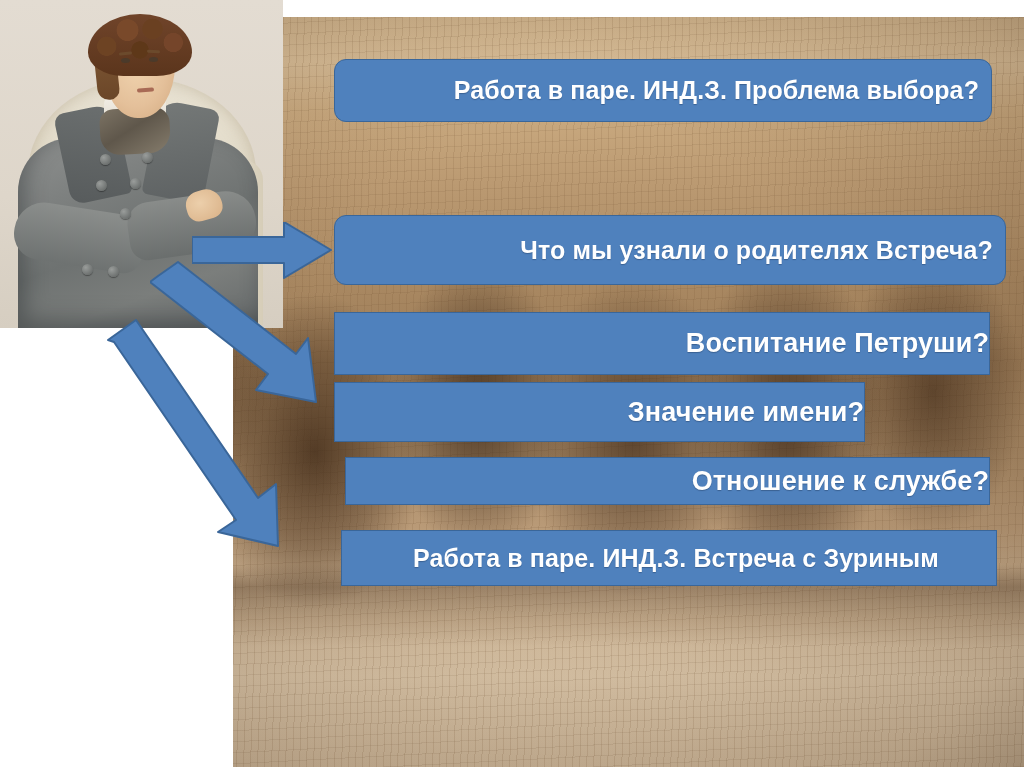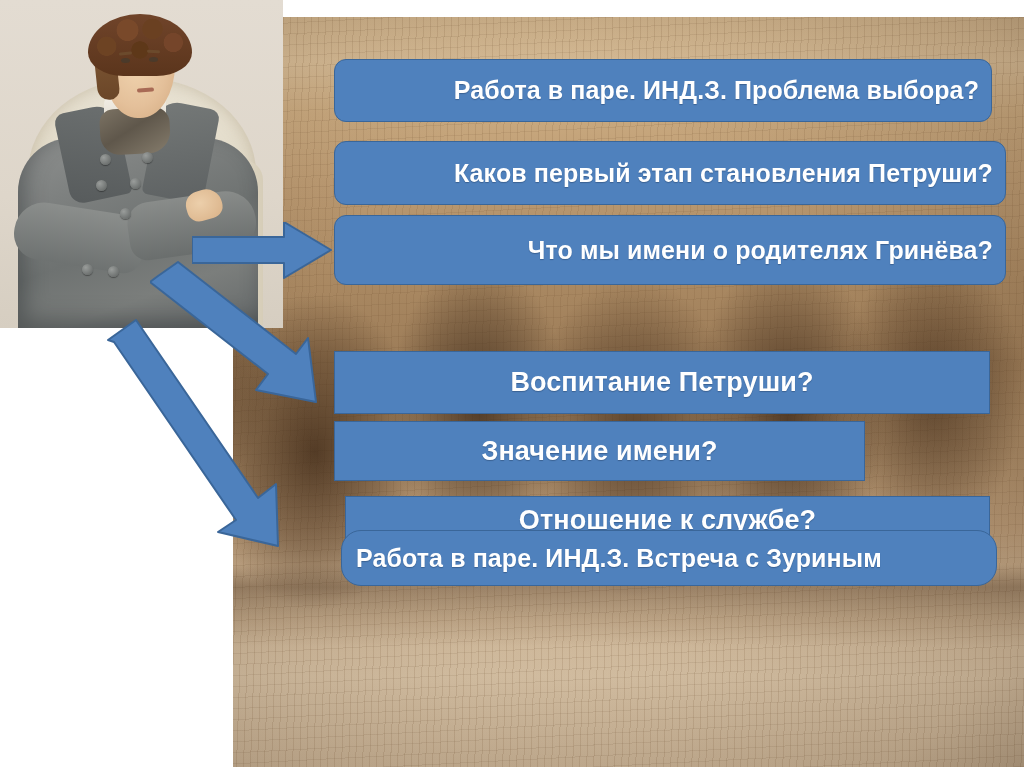--- a/index.html
+++ b/index.html
@@ -203,23 +203,23 @@
     position:absolute;
     box-sizing:border-box;
     background:#4f81bd;
     border:1px solid #3a6699;
     display:flex;align-items:center;
     color:#ffffff;
     font-weight:bold;
     letter-spacing:.1px;
     text-shadow:0 1px 1px rgba(20,40,70,.35);
   }
-  .tbox.center{justify-content:center;margin-top:39px;}
+  .tbox.center{justify-content:flex-end;}
   .tbox.right{justify-content:flex-end;padding-right:12px;border-radius:12px;}
-  .tbox.left{justify-content:flex-start;padding-left:14px;border-radius:20px;}
+  .tbox.left{justify-content:center;padding-left:14px;}
 </style>
 </head>
 <body>
 
 <div id="slide">
 
   <div class="bg-photo">
     <div class="bg-vignette"></div>
   </div>
 
@@ -273,26 +273,23 @@
   <div class="arrow" style="left:100px;top:318px;">
     <svg width="220" height="235" viewBox="0 0 220 235">
       <polygon points="2,20 30,0 152,178 170,164 172,226 112,212 130,200 8,22" fill="#4f81bd" stroke="#3a6699" stroke-width="2" stroke-linejoin="round" transform="translate(6,2)"></polygon>
     </svg>
   </div>
 
   <div class="tbox right" style="left:334px;top:59px;width:658px;height:63px;font-size:25px;">
     <span>Работа в паре. ИНД.З. Проблема выбора?</span>
   </div>
 
-  <div class="tbox right" style="left:334px;top:141px;width:672px;height:64px;font-size:25px;">
-    <span>Каков первый этап становления Петруши?</span>
-  </div>
 
   <div class="tbox right" style="left:334px;top:215px;width:672px;height:70px;font-size:25px;">
-    <span>Что мы имени о родителях Гринёва?</span>
+    <span>Что мы узнали о родителях Встреча?</span>
   </div>
 
   <div class="tbox center" style="left:334px;top:312px;width:656px;height:63px;font-size:27px;">
     <span>Воспитание Петруши?</span>
   </div>
 
   <div class="tbox center" style="left:334px;top:382px;width:531px;height:60px;font-size:27px;">
     <span>Значение имени?</span>
   </div>
 

